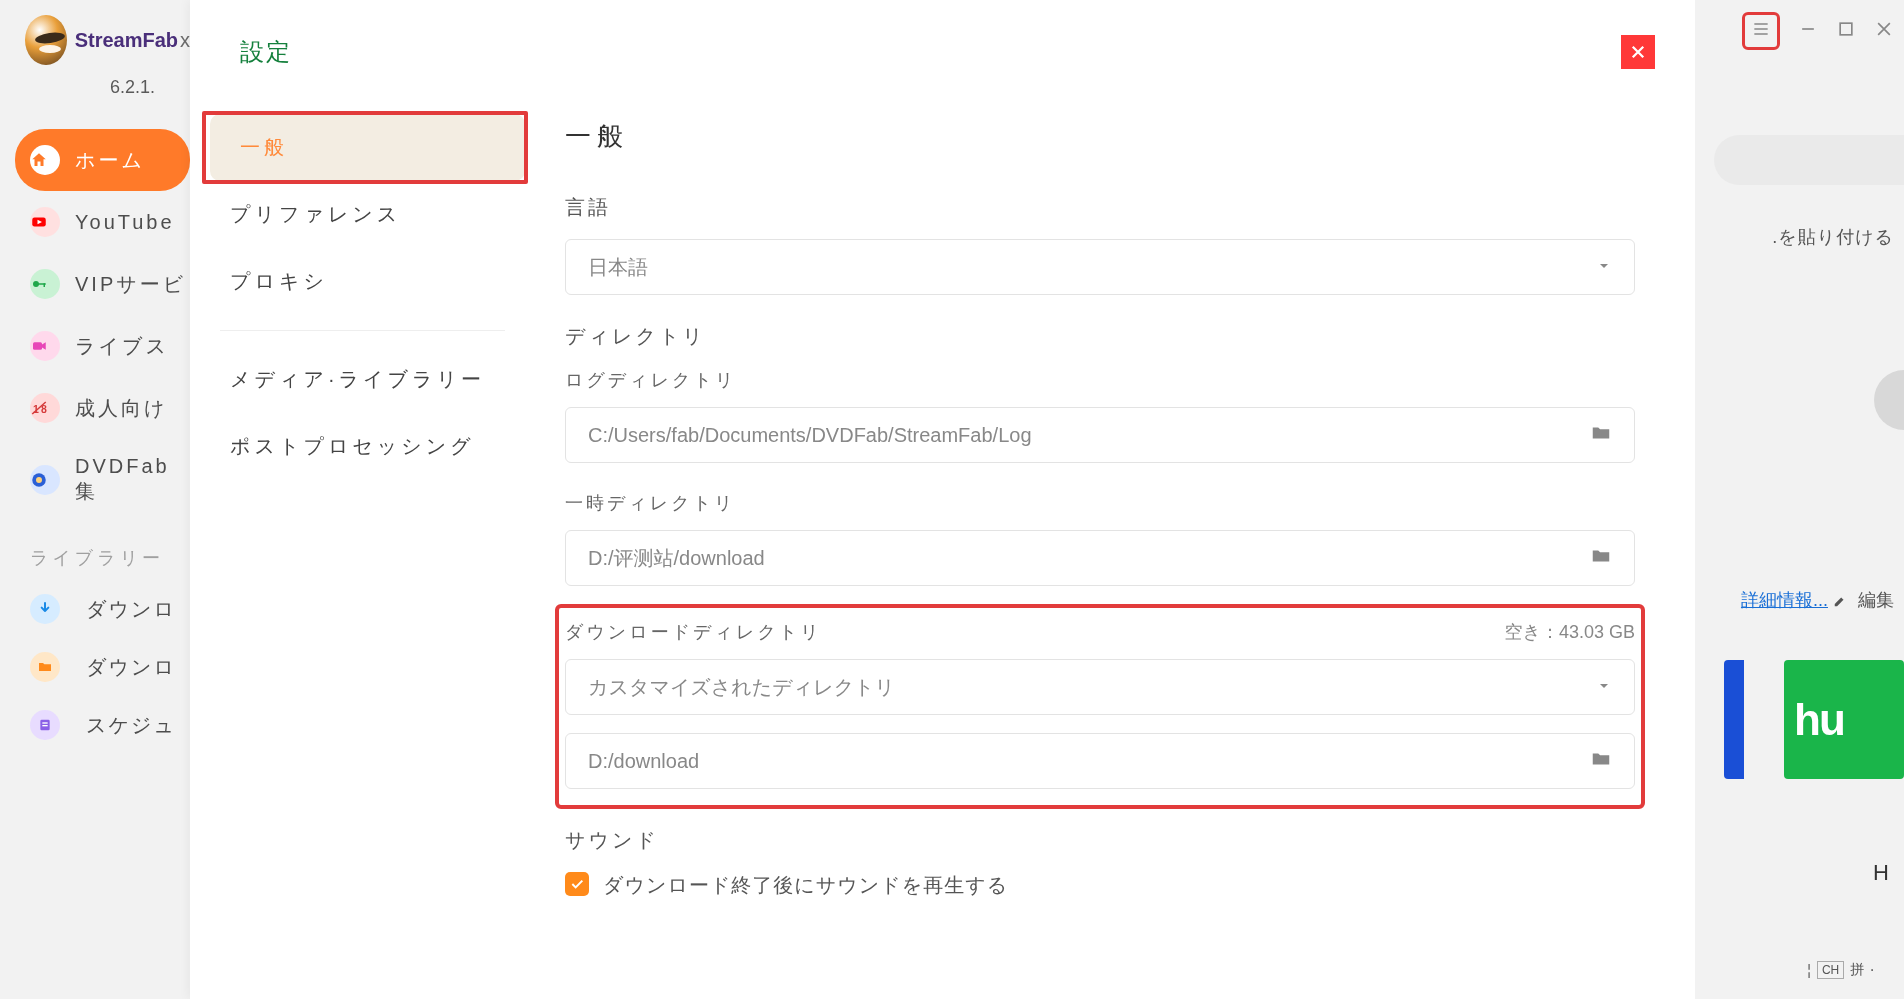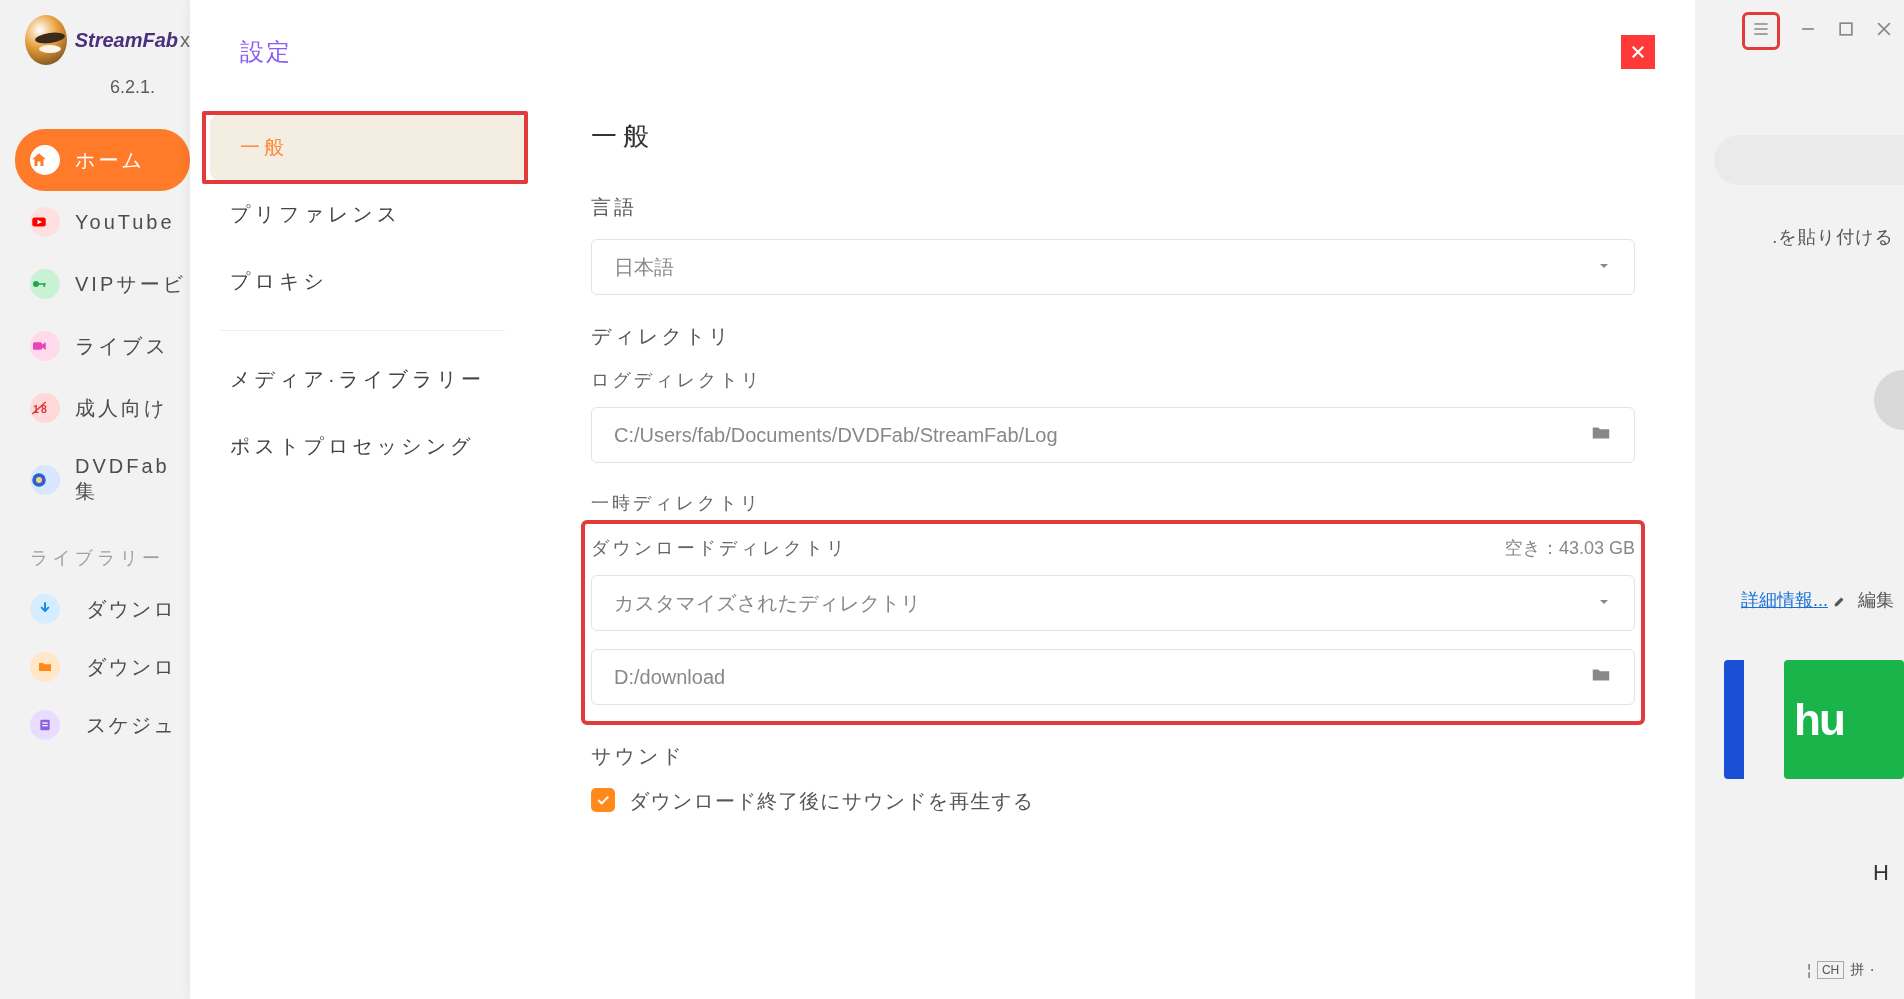--- a/index.html
+++ b/index.html
@@ -5,21 +5,21 @@
 * { margin: 0; padding: 0; box-sizing: border-box; }
 body { font-family: "Meiryo", "Hiragino Sans", sans-serif; background: #f2f2f2; width: 1904px; height: 999px; overflow: hidden; position: relative; }
 
 
 .main-sidebar { position: absolute; left: 0; top: 0; width: 190px; height: 999px; background: #f2f2f2; }
 .logo-area { padding: 15px 0 0 25px; }
 .logo-row { display: flex; align-items: center; gap: 8px; }
 .logo-img { width: 50px; height: 50px; border-radius: 50%; background: radial-gradient(circle at 35% 30%, #fff 0%, #e99f3a 40%, #5a3a1a 100%); position: relative; overflow: hidden; }
 .logo-img::before { content: ""; position: absolute; top: 18px; left: 10px; width: 30px; height: 10px; background: #3a2a1a; border-radius: 50%; transform: rotate(-8deg); }
 .logo-img::after { content: ""; position: absolute; top: 30px; left: 14px; width: 22px; height: 8px; background: #fdf3e6; border-radius: 50%; }
-.logo-text { font-weight: bold; font-style: italic; color: #4a2f7a; font-size: 20px; }
+.logo-text { font-weight: bold; color: #4a2f7a; font-size: 20px; }
 .logo-x { color: #6b6b6b; font-size: 20px; font-weight: normal; margin-left: 2px; }
 .version { color: #5a5a5a; font-size: 18px; margin-top: 12px; margin-left: 85px; }
 
 .nav-list { margin-top: 31px; }
 .nav-item { display: flex; align-items: center; gap: 15px; padding: 16px 0 16px 30px; cursor: pointer; font-size: 20px; color: #4d4d4d; letter-spacing: 3px; }
 .nav-item.active { background: #ff7a29; color: #fff; border-radius: 30px; margin-left: 15px; margin-right: 0; padding-left: 15px; }
 .nav-icon { width: 30px; height: 30px; border-radius: 50%; display: inline-flex; align-items: center; justify-content: flex-start; flex-shrink: 0; }
 .nav-item.active .nav-icon { background: #fff; }
 .nav-icon svg { width: 18px; height: 18px; }
 
@@ -31,25 +31,25 @@
 .icon-dvdfab-bg { background: #d9e6ff; }
 
 .lib-header { color: #a0a0a0; font-size: 18px; letter-spacing: 4px; padding: 25px 0 10px 30px; }
 .lib-item { display: flex; align-items: center; gap: 26px; padding: 14px 0 14px 30px; font-size: 20px; color: #4d4d4d; letter-spacing: 2px; cursor: pointer; }
 .lib-icon { width: 30px; height: 30px; border-radius: 50%; display: inline-flex; align-items: center; justify-content: center; }
 
 
 .settings-modal { position: absolute; left: 190px; top: 0; width: 1505px; height: 999px; background: #fff; box-shadow: -2px 0 10px rgba(0,0,0,0.05); }
 
 .modal-header { display: flex; align-items: center; justify-content: space-between; padding: 35px 50px 25px 50px; }
-.modal-title { font-size: 24px; color: #8b5cf6; letter-spacing: 2px; }
+.modal-title { font-size: 24px; color: #15803d; letter-spacing: 2px; }
 .close-btn { width: 34px; height: 34px; background: #ff3838; display: flex; align-items: center; justify-content: center; cursor: pointer; margin-right: -10px; }
 .close-btn svg { width: 18px; height: 18px; fill: #fff; }
 
-.modal-body { display: flex; height: calc(999px - 95px); gap: 26px; }
+.modal-body { display: flex; height: calc(999px - 95px); }
 .settings-nav { width: 345px; padding-top: 20px; }
 .settings-nav-item { padding: 20px 0 20px 40px; font-size: 20px; color: #444; letter-spacing: 4px; cursor: pointer; }
 .settings-nav-item.active { background: #f3ede2; color: #ff8a3a; border-radius: 10px; margin: 0 10px 0 20px; padding-left: 30px; position: relative; }
 .highlight-box-nav { border: 4px solid #e23b3b; position: absolute; inset: -3px -3px -3px -8px; border-radius: 2px; pointer-events: none; }
 .settings-nav-divider { border: none; border-top: 1px solid #eee; margin: 15px 30px 15px 30px; }
 
 .settings-content { flex: 1; padding: 25px 60px 0 30px; overflow-y: auto; position: relative; }
 .settings-content::-webkit-scrollbar { width: 10px; }
 .settings-content::-webkit-scrollbar-thumb { background: #d0d0d0; border-radius: 5px; }
 .settings-content::-webkit-scrollbar-track { background: transparent; }
@@ -241,20 +241,26 @@
 
       <div class="sub-label">ログディレクトリ</div>
       <div class="path-box">
         <span>C:/Users/fab/Documents/DVDFab/StreamFab/Log</span>
         <span class="folder-ic"><svg viewBox="0 0 24 24">
               <path d="M3 6h6l2 2h10v10H3z"></path>
             </svg></span>
       </div>
 
       <div class="sub-label">一時ディレクトリ</div>
+      <div class="path-box">
+        <span>D:/评测站/download</span>
+        <span class="folder-ic"><svg viewBox="0 0 24 24">
+              <path d="M3 6h6l2 2h10v10H3z"></path>
+            </svg></span>
+      </div>
 
       <div class="dl-section">
         <div class="dl-header">
           <span class="sub-label" style="margin:0">ダウンロードディレクトリ</span>
           <span class="dl-free">空き：43.03 GB</span>
         </div>
         <div class="select-box" style="margin-bottom:18px">
           <span>カスタマイズされたディレクトリ</span>
           <span class="chev"><svg viewBox="0 0 24 24">
                 <path d="M6 9l6 6 6-6z"></path>

